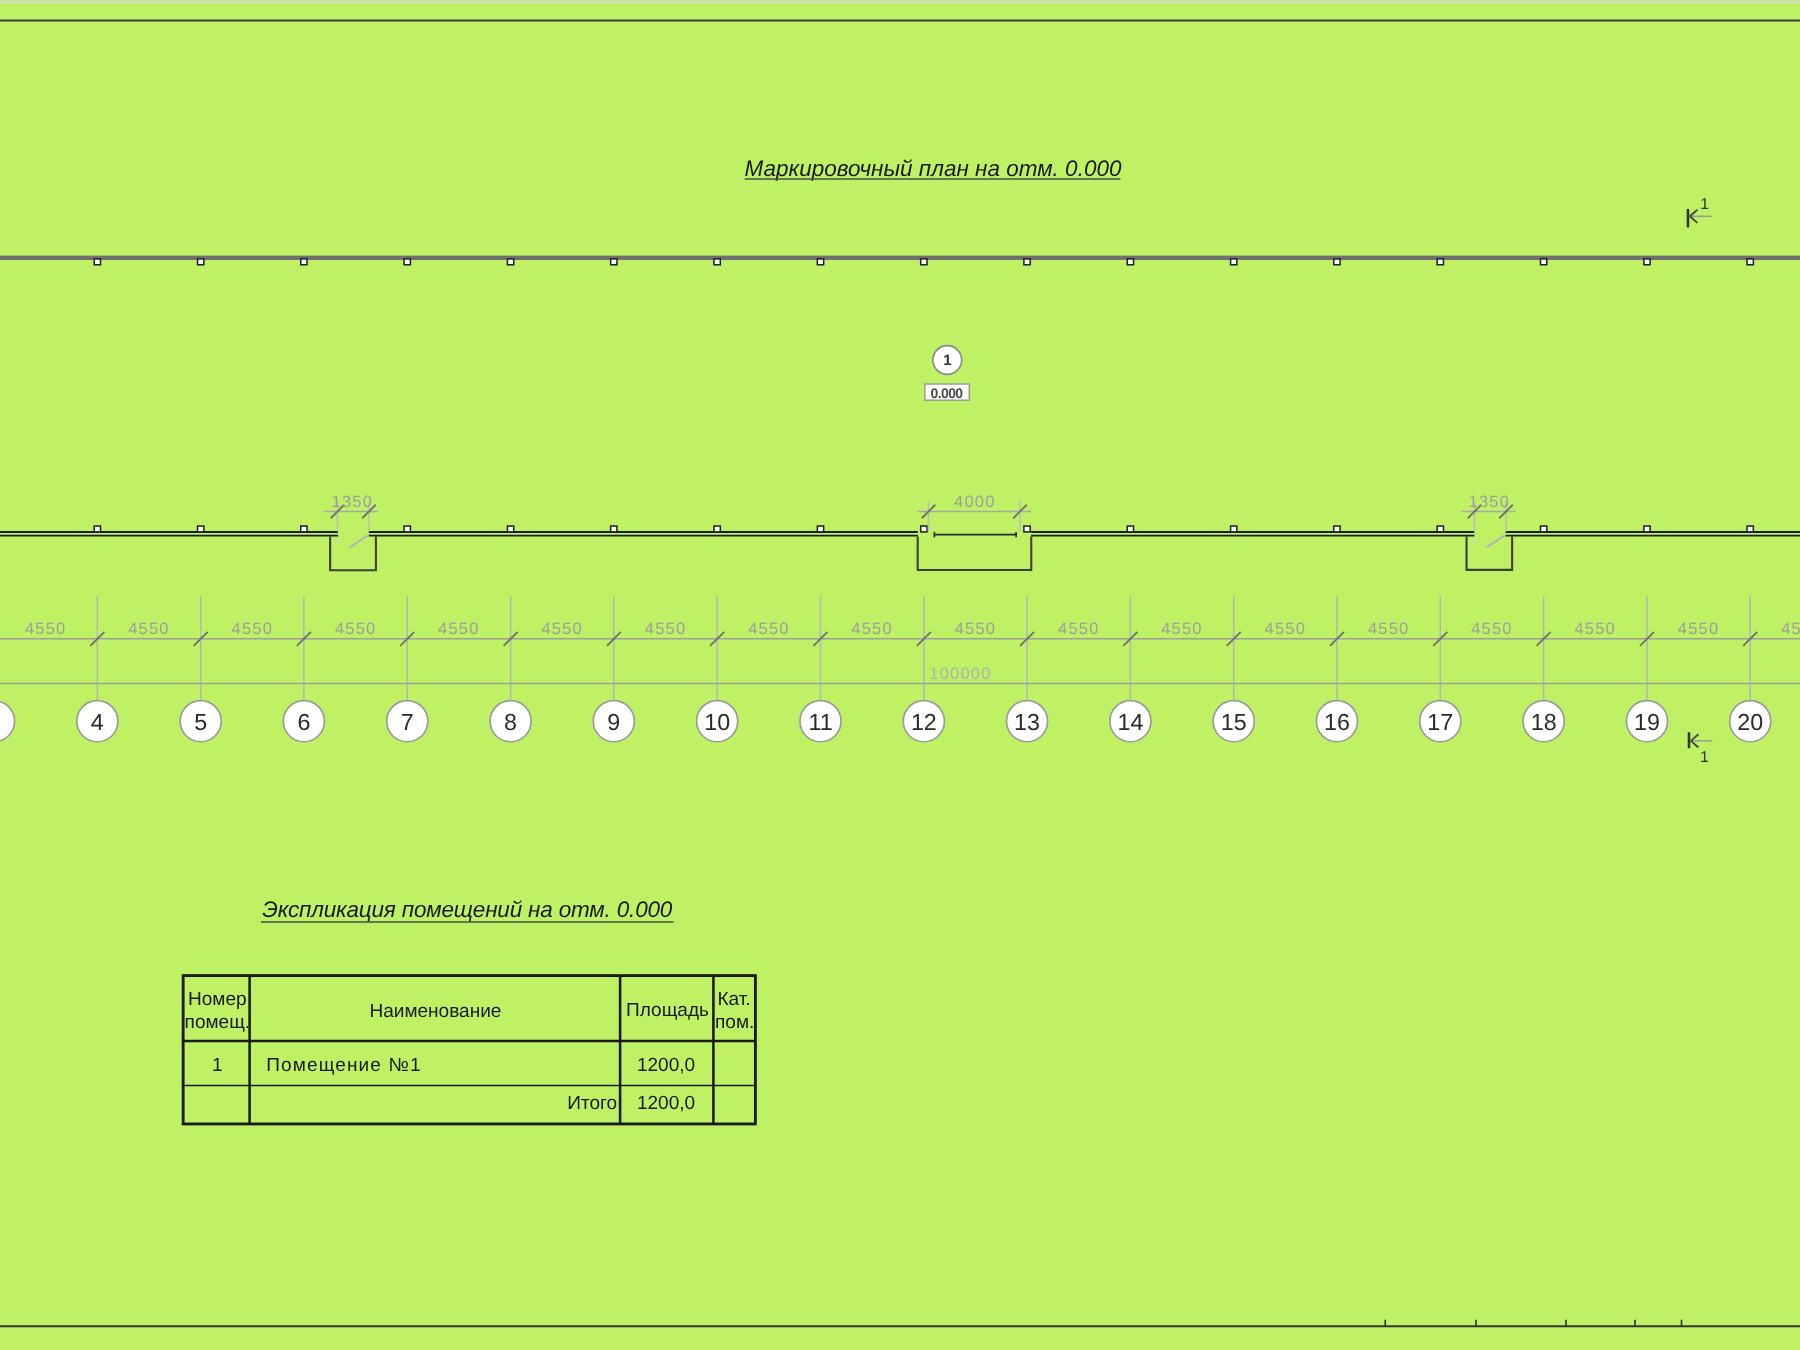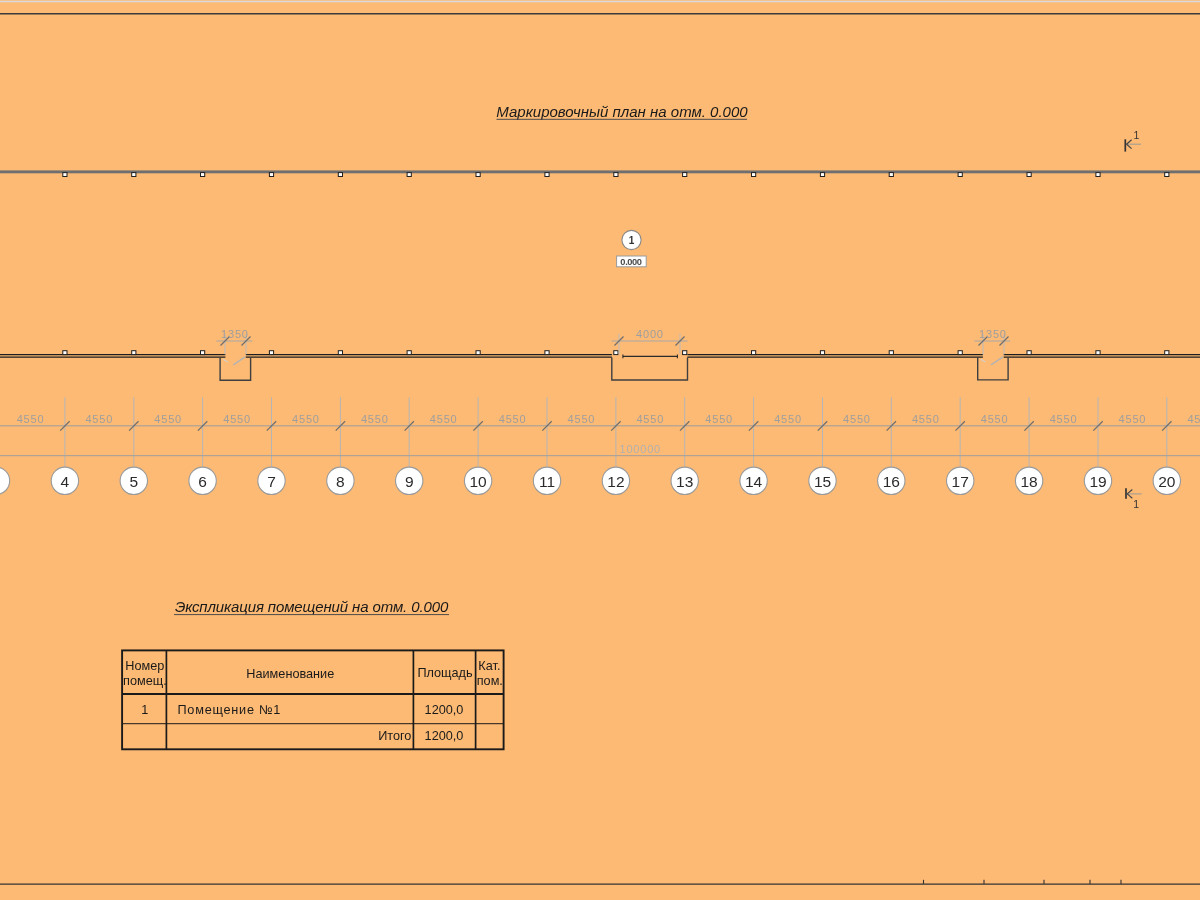--- a/index.html
+++ b/index.html
@@ -1,16 +1,16 @@
 <!DOCTYPE html>
 <html><head>
 <meta charset="utf-8">
 <style>
   html,body{margin:0;padding:0;background:#fff;}
-  #sheet{position:relative;width:1200px;height:900px;background:#fdba74;overflow:hidden;
+  #sheet{position:relative;width:1200px;height:900px;background:#bef264;overflow:hidden;
          font-family:"Liberation Sans", sans-serif;}
   svg text{font-family:"Liberation Sans", sans-serif;}
 </style>
 </head>
 <body>
 
 <div id="sheet">
 <svg width="1200" height="900" viewBox="0 0 1200 900">
 
   <line x1="0" y1="1.5" x2="1200" y2="1.5" stroke="#d9d9d9" stroke-width="1.5"></line>

